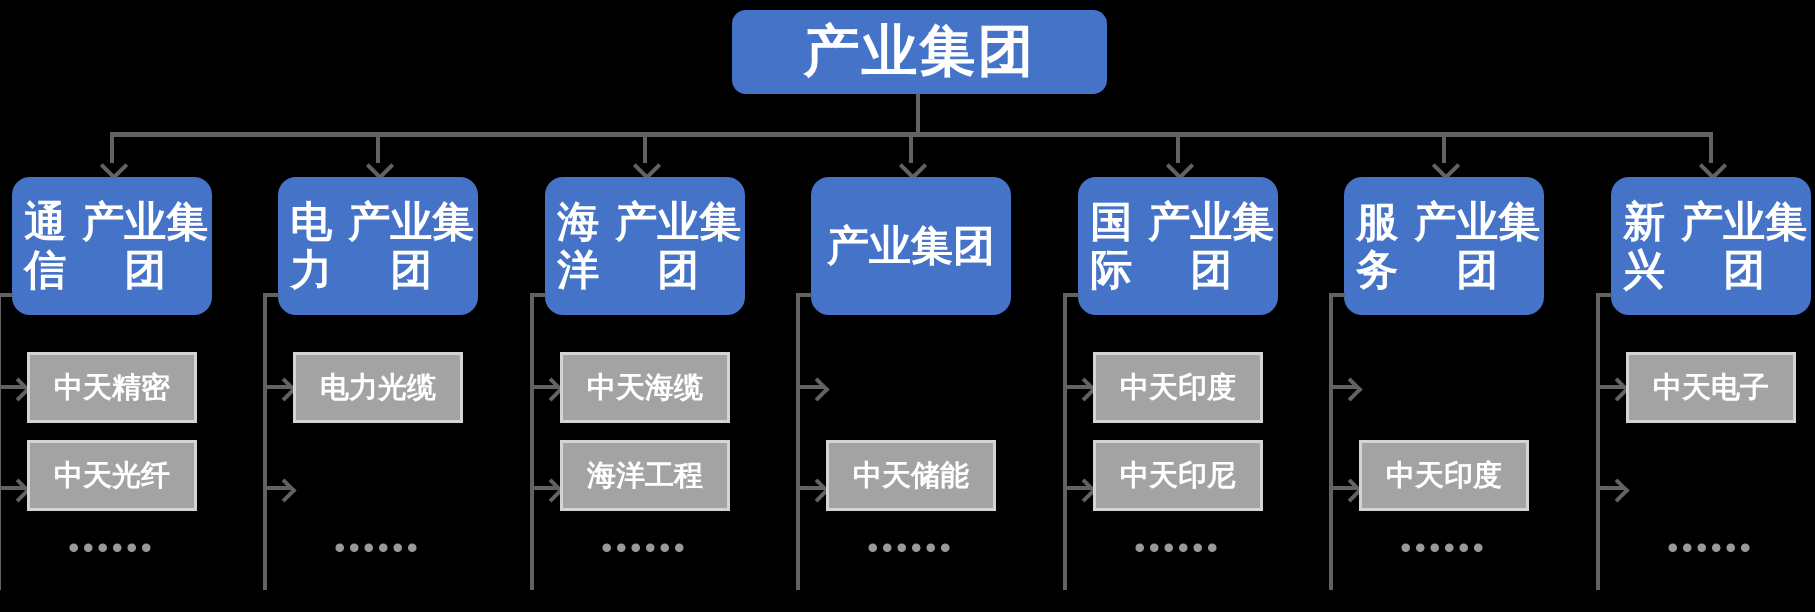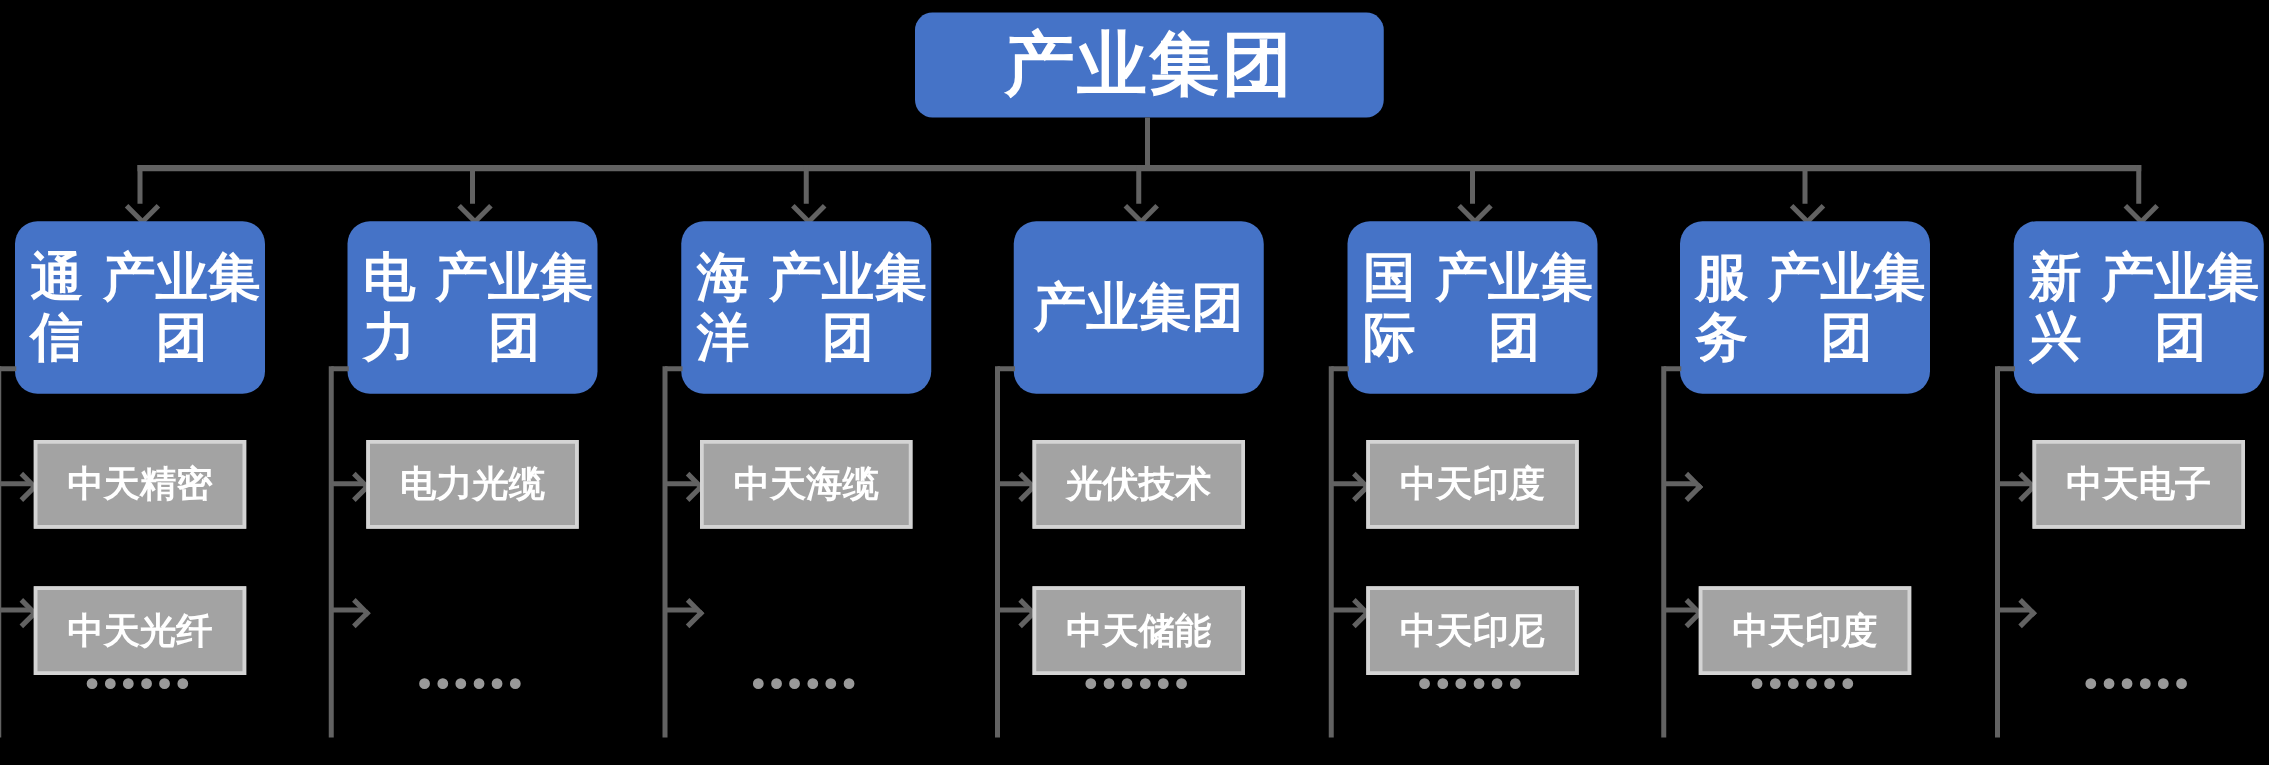--- a/index.html
+++ b/index.html
@@ -37,21 +37,21 @@
     display:flex;flex-direction:row;align-items:center;justify-content:center;text-align:center;
   }
   .stub{position:absolute;left:2px;top:116px;width:14px;height:4px;background:var(--connector,#626262);}
   .trunk{position:absolute;left:0;top:116px;width:4px;height:297px;background:var(--connector,#626262);}
   .child-node{
     position:absolute;left:30px;width:170px;height:71px;box-sizing:border-box;
     background:var(--node-gray,#A3A3A3);border:3px solid var(--node-gray-border,#D4D4D4);
     color:var(--text,#fff);font-weight:bold;font-size:29px;
     display:flex;align-items:center;justify-content:center;text-align:center;
   }
-  .c0{top:175px}.c1{top:292px}
+  .c0{top:175px}.c1{top:263px}
   .child-arrow{position:absolute;left:2px;width:26px;height:4px;background:var(--connector,#626262);}
   .a0{top:208px}.a1{top:309px}
   .arrow-right{
     position:absolute;width:13px;height:13px;
     border-top:4px solid var(--connector,#626262);
     border-right:4px solid var(--connector,#626262);
     transform:rotate(45deg);
   }
   .r0{left:13px;top:204px}.r1{left:13px;top:305px}
   .more-dots{
@@ -127,38 +127,38 @@
     <div class="trunk"></div>
 
     <div class="child-arrow a0"></div>
     <div class="arrow-right r0"></div>
     <div class="child-node c0">
       <span>中天海缆</span>
     </div>
 
     <div class="child-arrow a1"></div>
     <div class="arrow-right r1"></div>
+    <div class="child-node c1">
+      <span>海洋工程</span>
+    </div>
 
     <div class="more-dots">••••••</div>
   </div>
 
   <div class="branch col-3">
     <div class="drop-shaft"></div>
     <div class="arrow-down"></div>
     <div class="branch-node">
       <div>产业集团</div>
     </div>
     <div class="stub"></div>
     <div class="trunk"></div>
 
     <div class="child-arrow a0"></div>
     <div class="arrow-right r0"></div>
-    <div class="child-node c0">
-      <span>光伏技术</span>
-    </div>
 
     <div class="child-arrow a1"></div>
     <div class="arrow-right r1"></div>
     <div class="child-node c1">
       <span>中天储能</span>
     </div>
 
     <div class="more-dots">••••••</div>
   </div>
 

